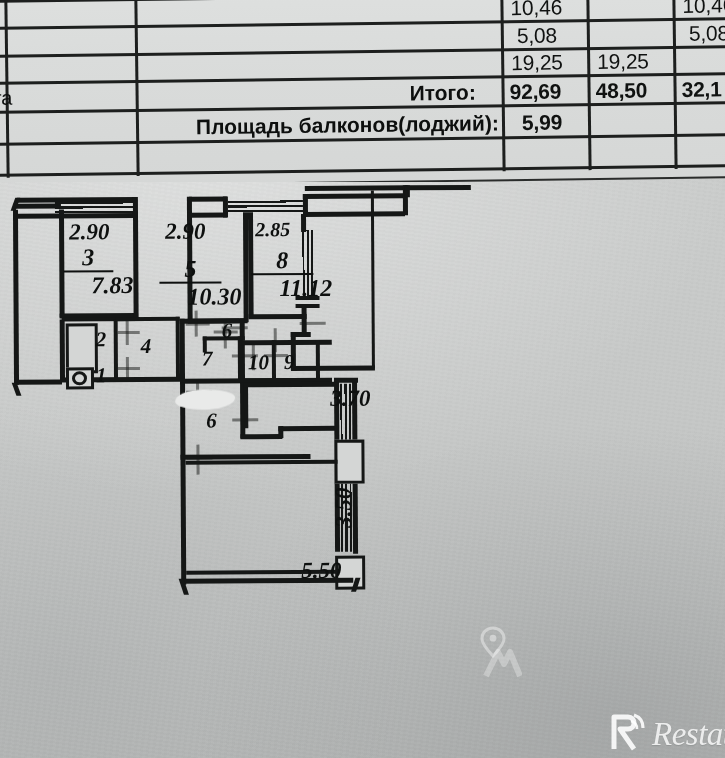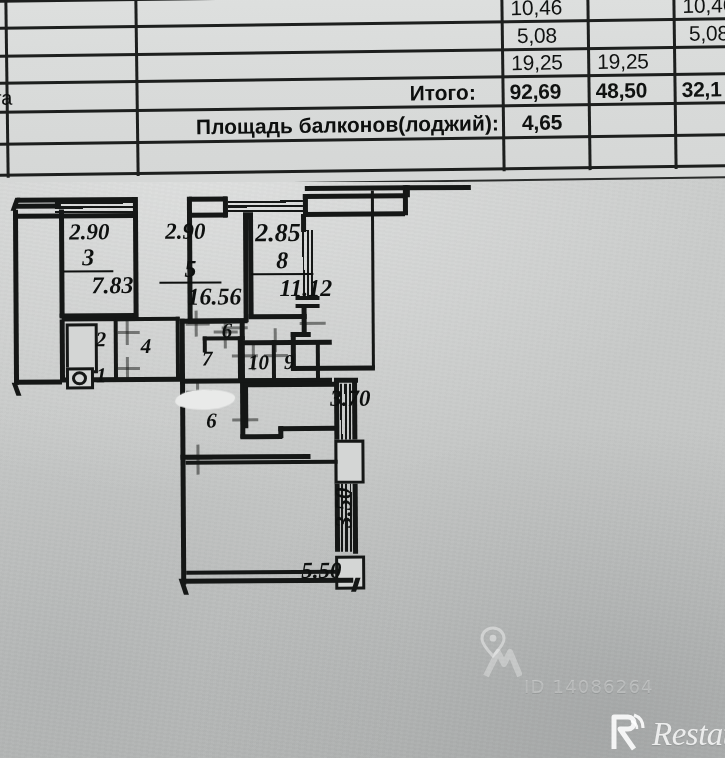--- a/index.html
+++ b/index.html
@@ -247,21 +247,21 @@
 
     <div class="cell-num" style="left:524px; top:84px;">19,25</div>
     <div class="cell-num" style="left:610px; top:84px;">19,25</div>
 
     <div class="cell-lbl" style="left:422px; top:113px;">Итого:</div>
     <div class="cell-num bold" style="left:522px; top:113px;">92,69</div>
     <div class="cell-num bold" style="left:608px; top:113px;">48,50</div>
     <div class="cell-num bold" style="left:694px; top:113px;">32,1</div>
 
     <div class="cell-lbl" style="left:208px; top:144px;">Площадь балконов(лоджий):</div>
-    <div class="cell-num bold" style="left:534px; top:144px;">4,65</div>
+    <div class="cell-num bold" style="left:534px; top:144px;">5,99</div>
   </div>
 </div>
 
 <div id="plan">
   <div id="plan-rot">
 
     <div class="w" style="left:14px;  top:30px;  width:5px;  height:175px;"></div>
     <div class="w" style="left:14px;  top:24px;  width:48px; height:5px;"></div>
     <div class="w" style="left:14px;  top:200px; width:48px; height:5px;"></div>
     <div class="w" style="left:14px;  top:18px;  width:5px;  height:13px; transform:skewX(-20deg);"></div>
@@ -383,60 +383,59 @@
 
     <div class="smudge" style="left:175px; top:211px; width:60px; height:20px;"></div>
 
     <div class="lbl" style="left:64px;  top:66px;  width:50px; font-size:24px;">
       <span class="num">3</span>
       <span class="area">7.83</span>
     </div>
 
     <div class="lbl" style="left:160px; top:78px;  width:62px; font-size:24px;">
       <span class="num">5</span>
-      <span class="area">16.56</span>
+      <span class="area">10.30</span>
     </div>
 
     <div class="lbl" style="left:252px; top:70px;  width:62px; font-size:24px;">
       <span class="num">8</span>
       <span class="area">11.12</span>
     </div>
 
 
 
     <div class="smallnum" style="left:96px;  top:148px; font-size:21px;">2</div>
     <div class="smallnum" style="left:96px;  top:184px; font-size:21px;">1</div>
     <div class="smallnum" style="left:141px; top:155px; font-size:21px;">4</div>
     <div class="smallnum" style="left:202px; top:168px; font-size:21px;">7</div>
     <div class="smallnum" style="left:222px; top:140px; font-size:21px;">6</div>
     <div class="smallnum" style="left:248px; top:172px; font-size:21px;">10</div>
     <div class="smallnum" style="left:284px; top:172px; font-size:21px;">9</div>
     <div class="smallnum" style="left:206px; top:230px; font-size:21px;">6</div>
 
     <div class="dim" style="left:70px;  top:40px;  font-size:23px;">2.90</div>
     <div class="dim" style="left:166px; top:40px;  font-size:23px;">2.90</div>
-    <div class="dim" style="left:256px; top:40px;  font-size:26px;">2.85</div>
+    <div class="dim" style="left:256px; top:40px;  font-size:20px;">2.85</div>
     <div class="dim" style="left:330px; top:208px; font-size:23px;">3.70</div>
     <div class="dim" style="left:300px; top:380px; font-size:23px;">5.50</div>
     <div class="dim vert" style="left:330px; top:350px; font-size:23px;">3.50</div>
 
   </div>
 </div>
 
 <div id="wm-cian">
 
   <svg style="position:absolute; left:0px; top:-2px;" width="30" height="40" viewBox="0 0 30 40">
     <path d="M15 2 C8.5 2 4 6.8 4 12.4 C4 19 15 30 15 30 C15 30 26 19 26 12.4 C26 6.8 21.5 2 15 2 Z" fill="none" stroke="rgba(255,255,255,0.40)" stroke-width="3"></path>
     <circle cx="15" cy="12.2" r="3.4" fill="rgba(255,255,255,0.40)"></circle>
   </svg>
 
   <svg style="position:absolute; left:4px; top:18px;" width="40" height="34" viewBox="0 0 40 34">
     <path d="M4 30 L16 6 L22 18 L28 6 L38 30" fill="none" stroke="rgba(255,255,255,0.30)" stroke-width="6" stroke-linejoin="round"></path>
   </svg>
-  <div class="cian-txt" style="left:46px; top:48px; font-size:18px; letter-spacing:1.2px;">ID 14086264</div>
 </div>
 
 <div id="wm-restate">
   <svg style="position:absolute; left:-4px; top:-5px;" width="48" height="42" viewBox="0 0 48 42">
     <path d="M6 38 L6 6 L20 6 C28 6 28 18 20 18 L12 18 L26 38" fill="none" stroke="rgba(255,255,255,0.88)" stroke-width="5" stroke-linejoin="round"></path>
     <path d="M26 4 C32 6 35 11 35 17" fill="none" stroke="rgba(255,255,255,0.88)" stroke-width="3.2"></path>
     <path d="M23 10 C27 11 29 14 29 18" fill="none" stroke="rgba(255,255,255,0.88)" stroke-width="2.6"></path>
   </svg>
   <span style="display:inline-block; padding-left:40px;">Restate</span>
 </div>

